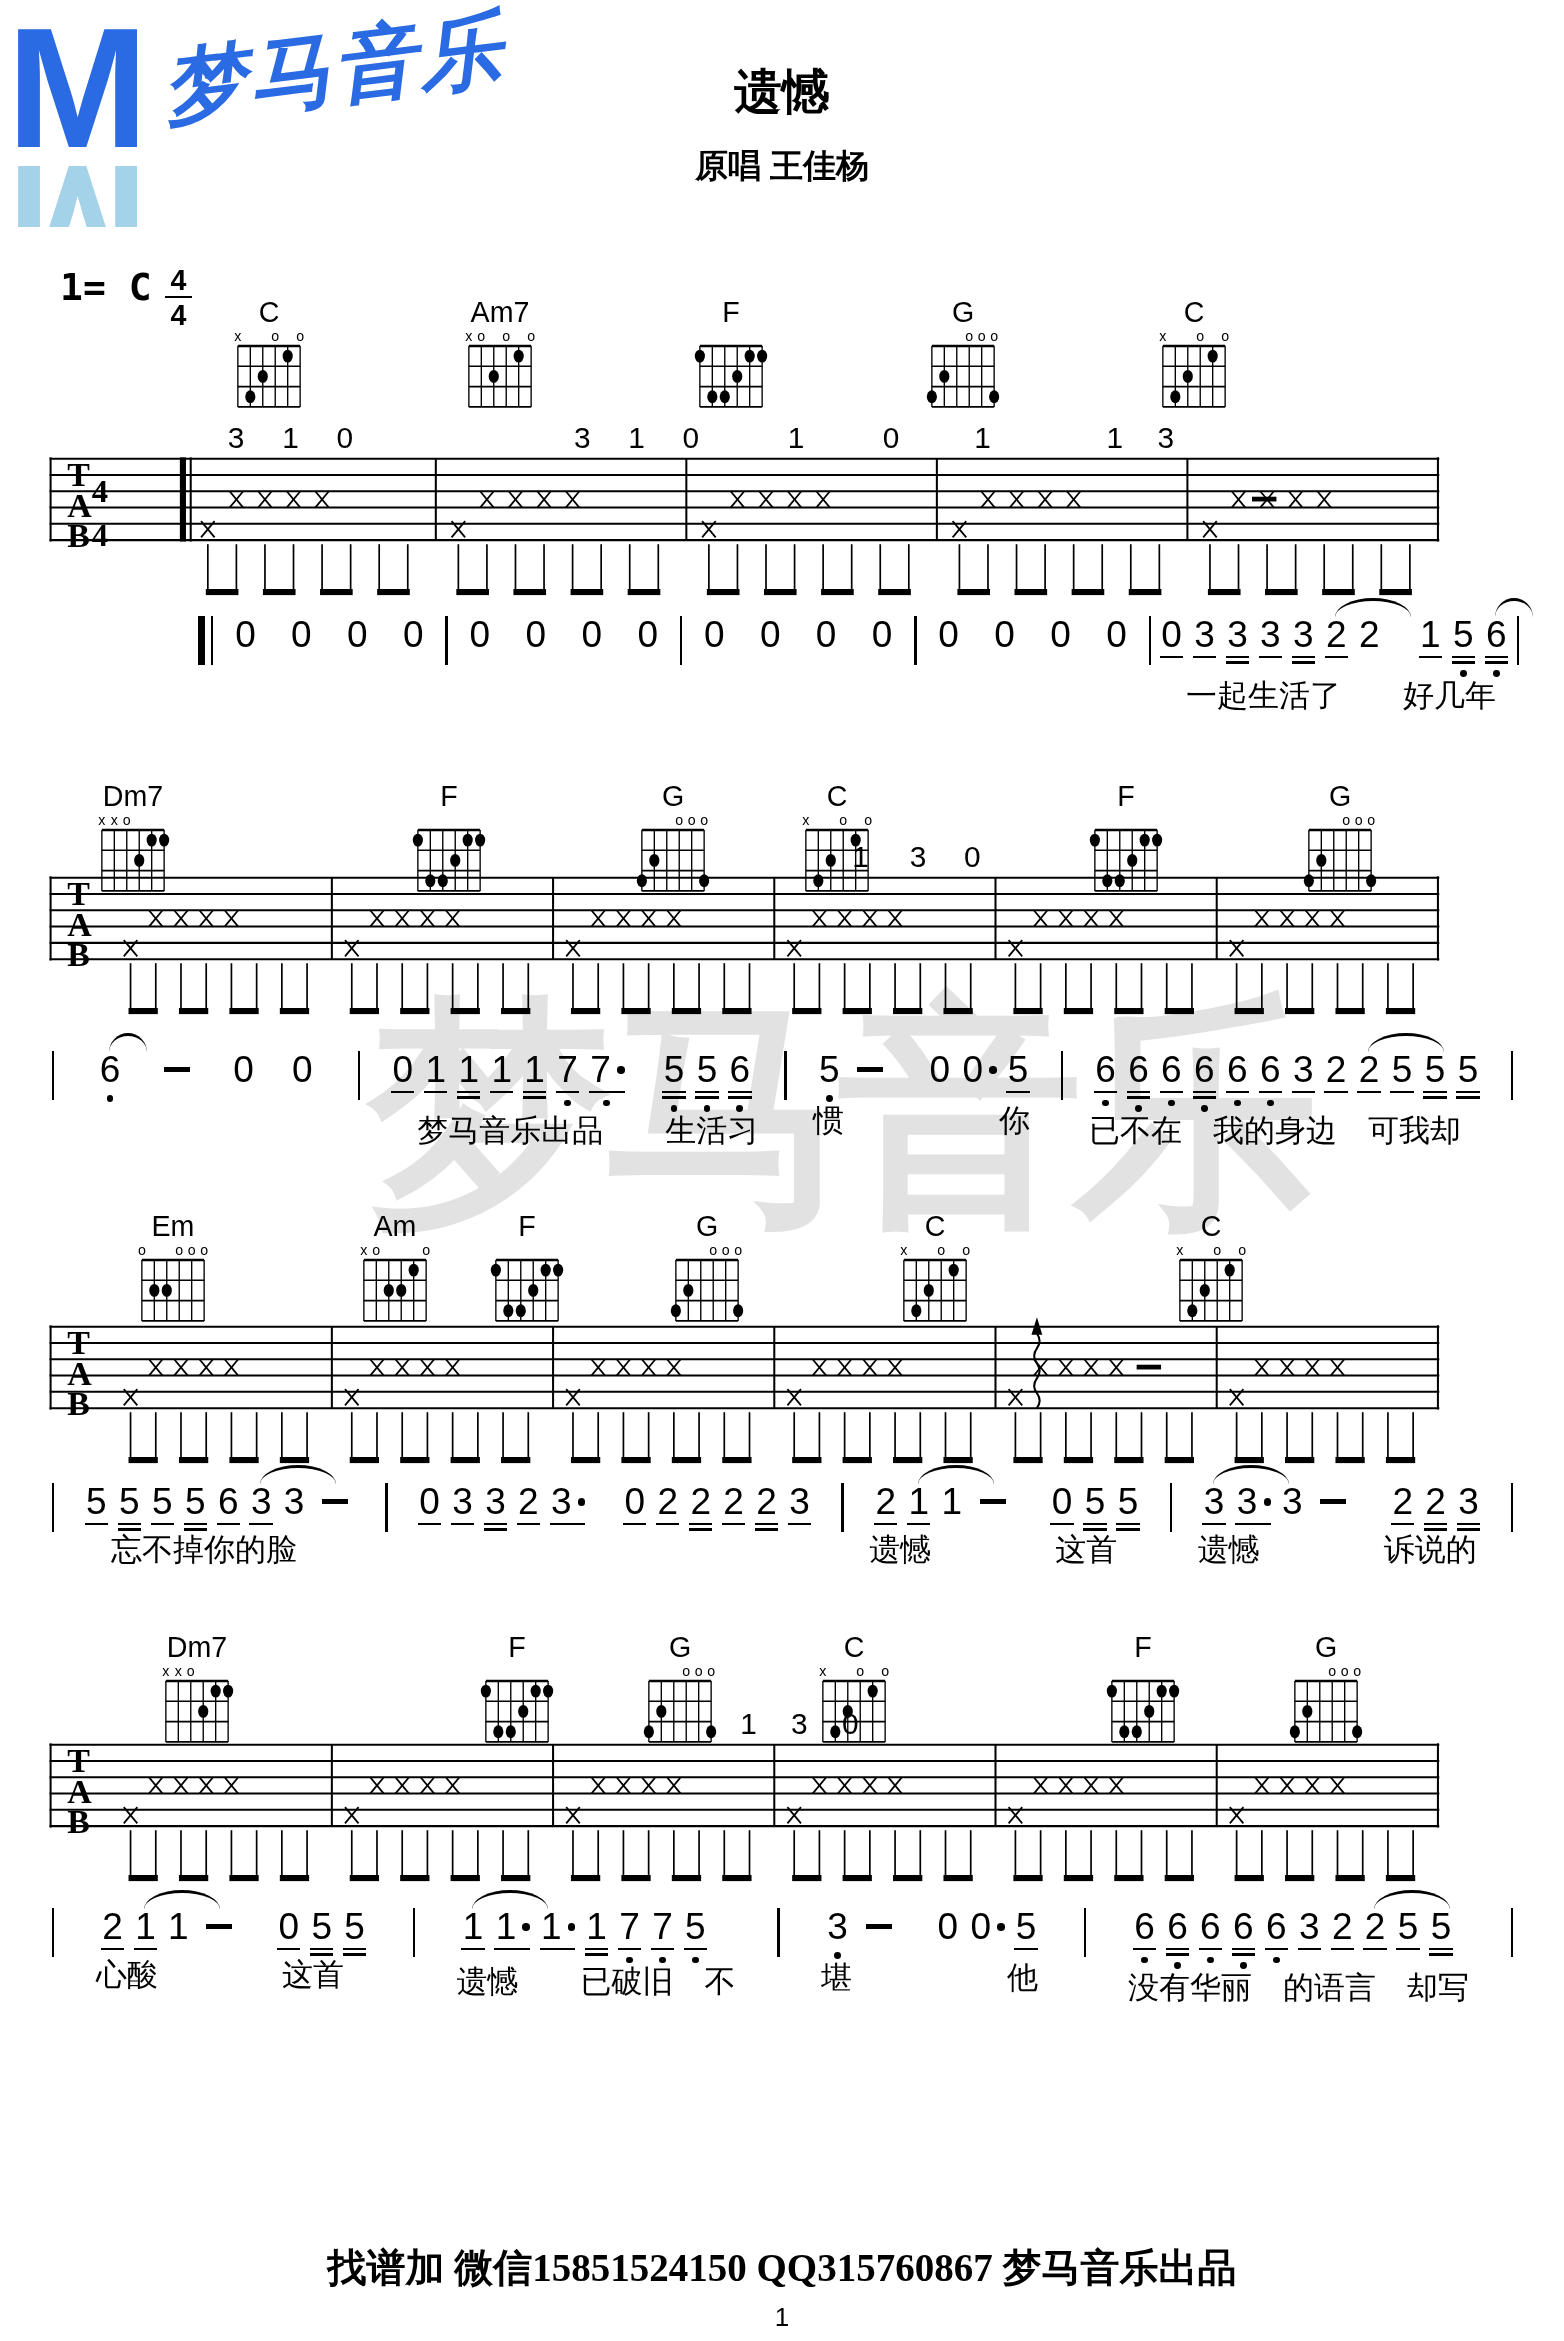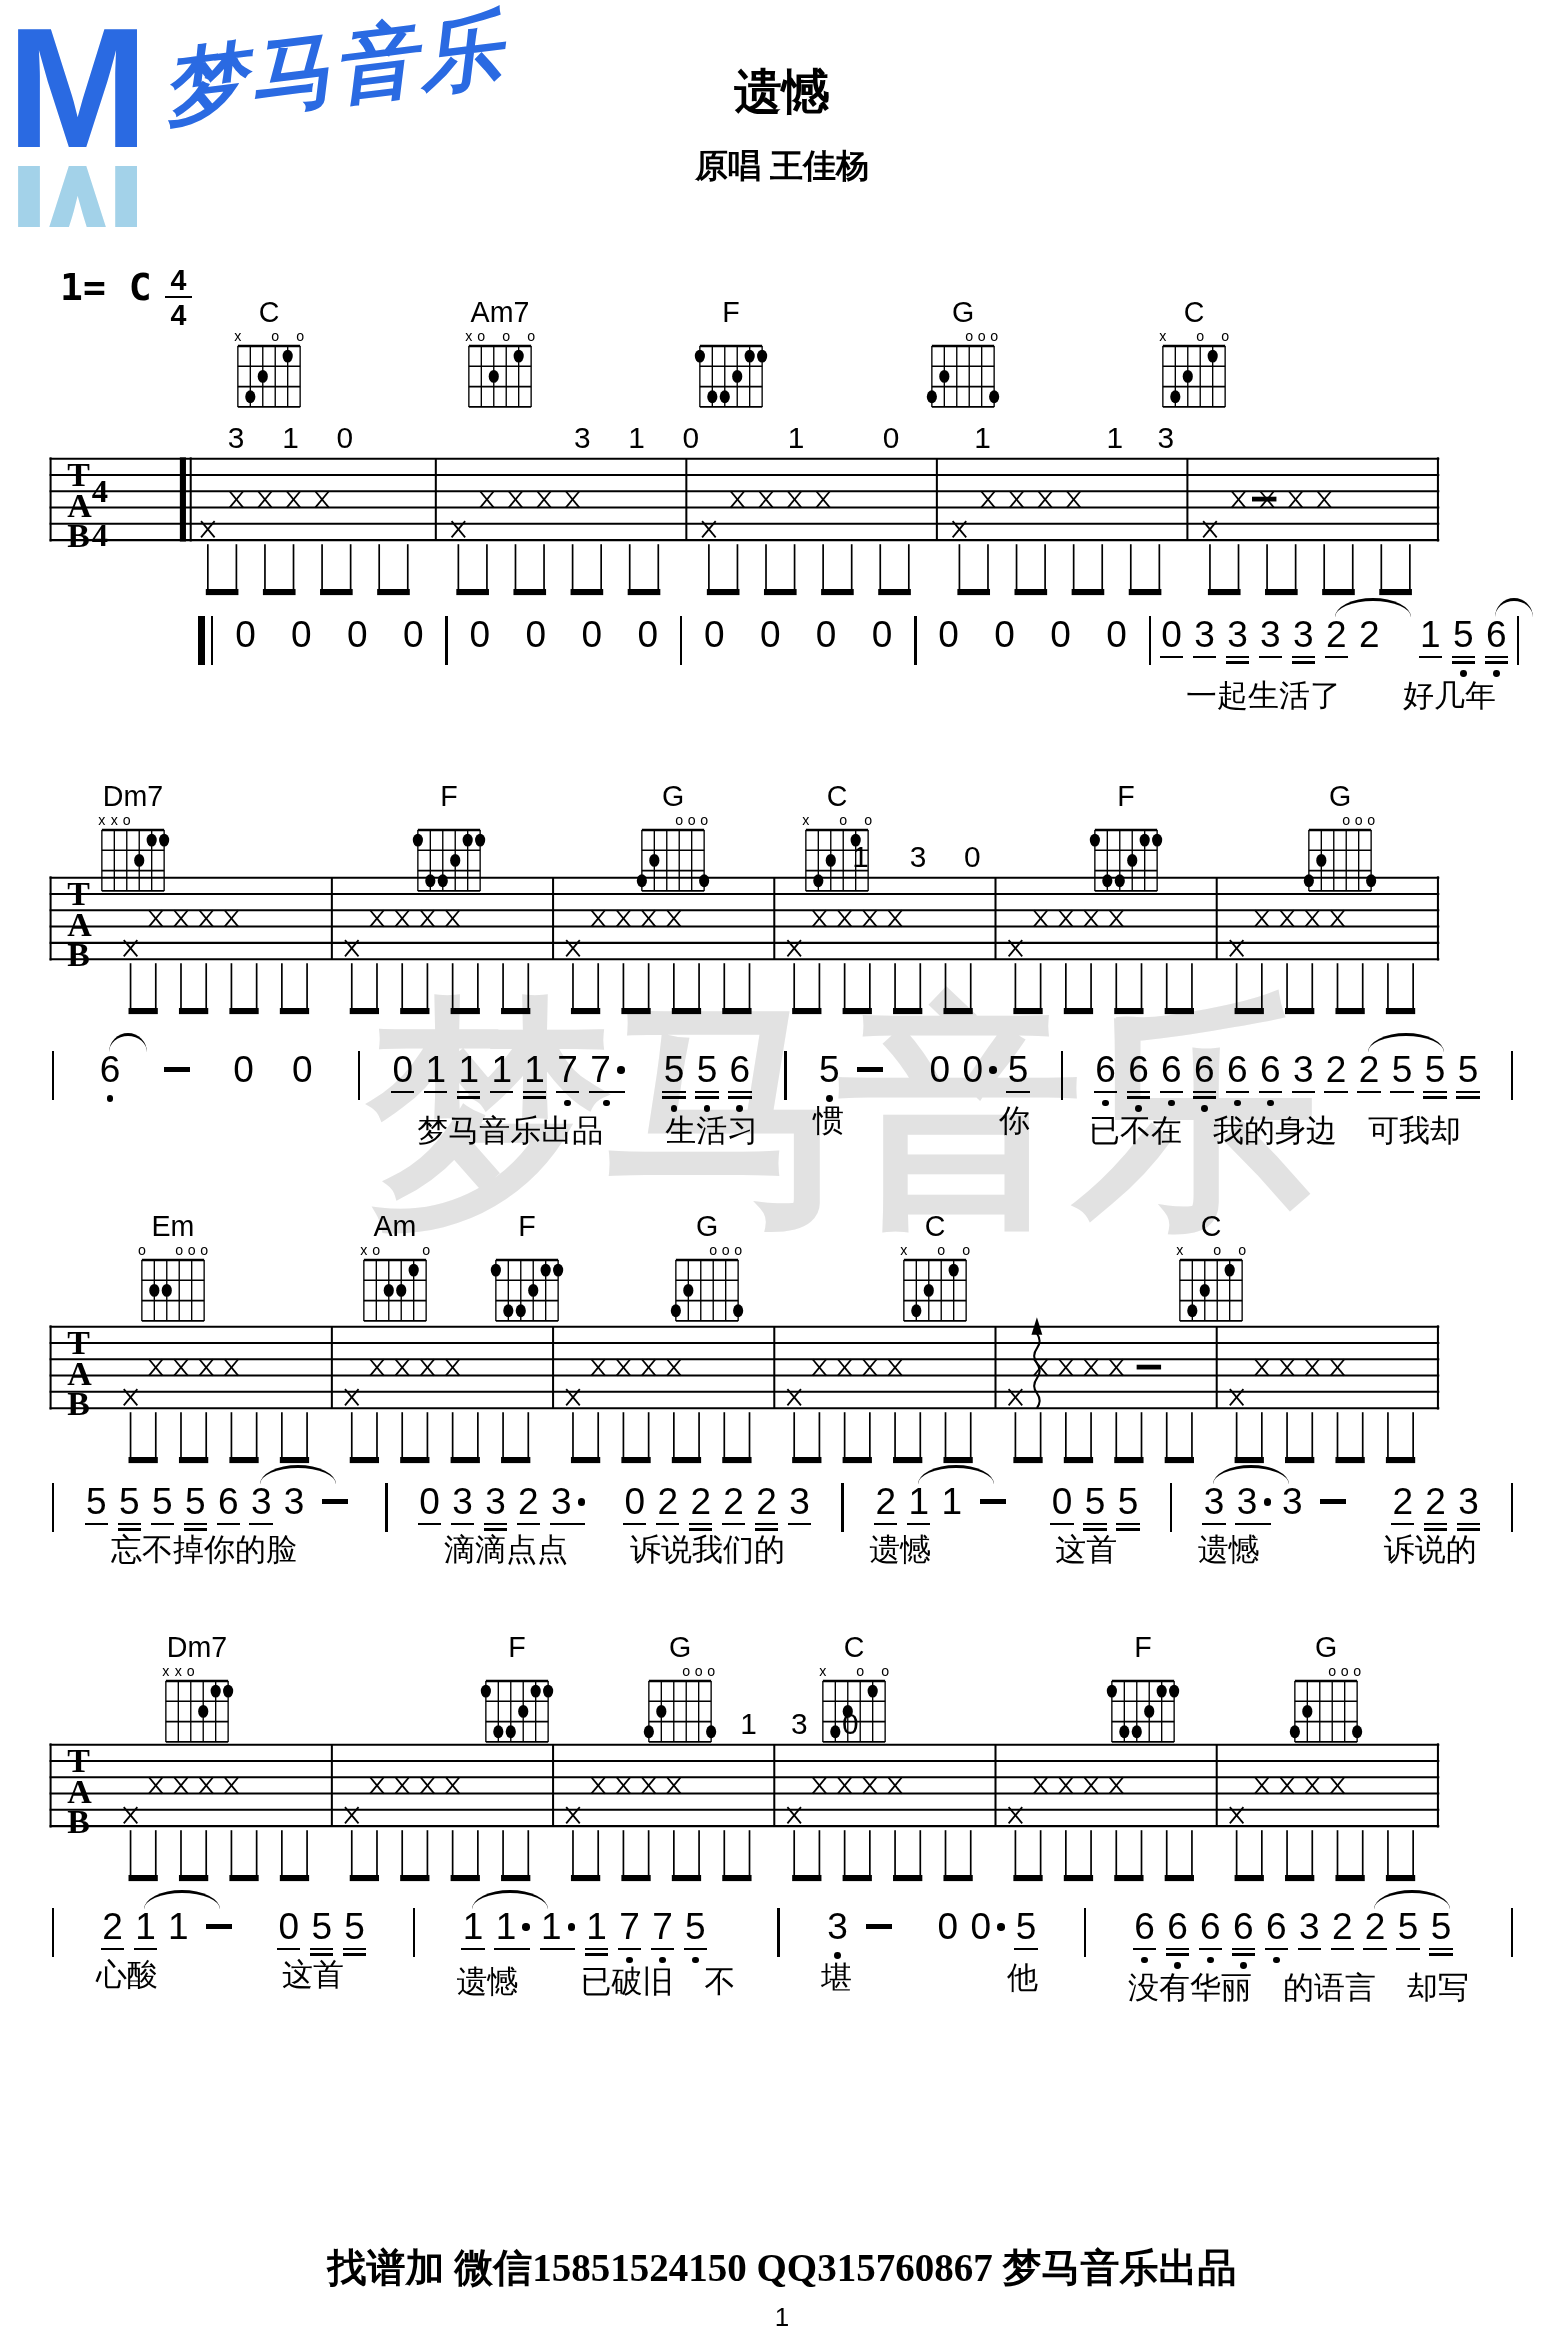--- a/index.html
+++ b/index.html
@@ -1589,21 +1589,20 @@
               <div class="num">2</div>
             </div>
             <div class="ul2"></div>
           </div>
           <div class="tok u1">
             <div class="toprow">
               <div class="num">3</div>
             </div>
           </div>
         </div>
-        <div class="lyric">　滴滴点点　　诉说我们的</div>
       </div>
       <div class="vbar"></div>
       <div class="measure">
         <div class="notesrow">
           <div class="tok u1">
             <div class="toprow">
               <div class="num">2</div>
             </div>
           </div>
           <div class="tok u1">

